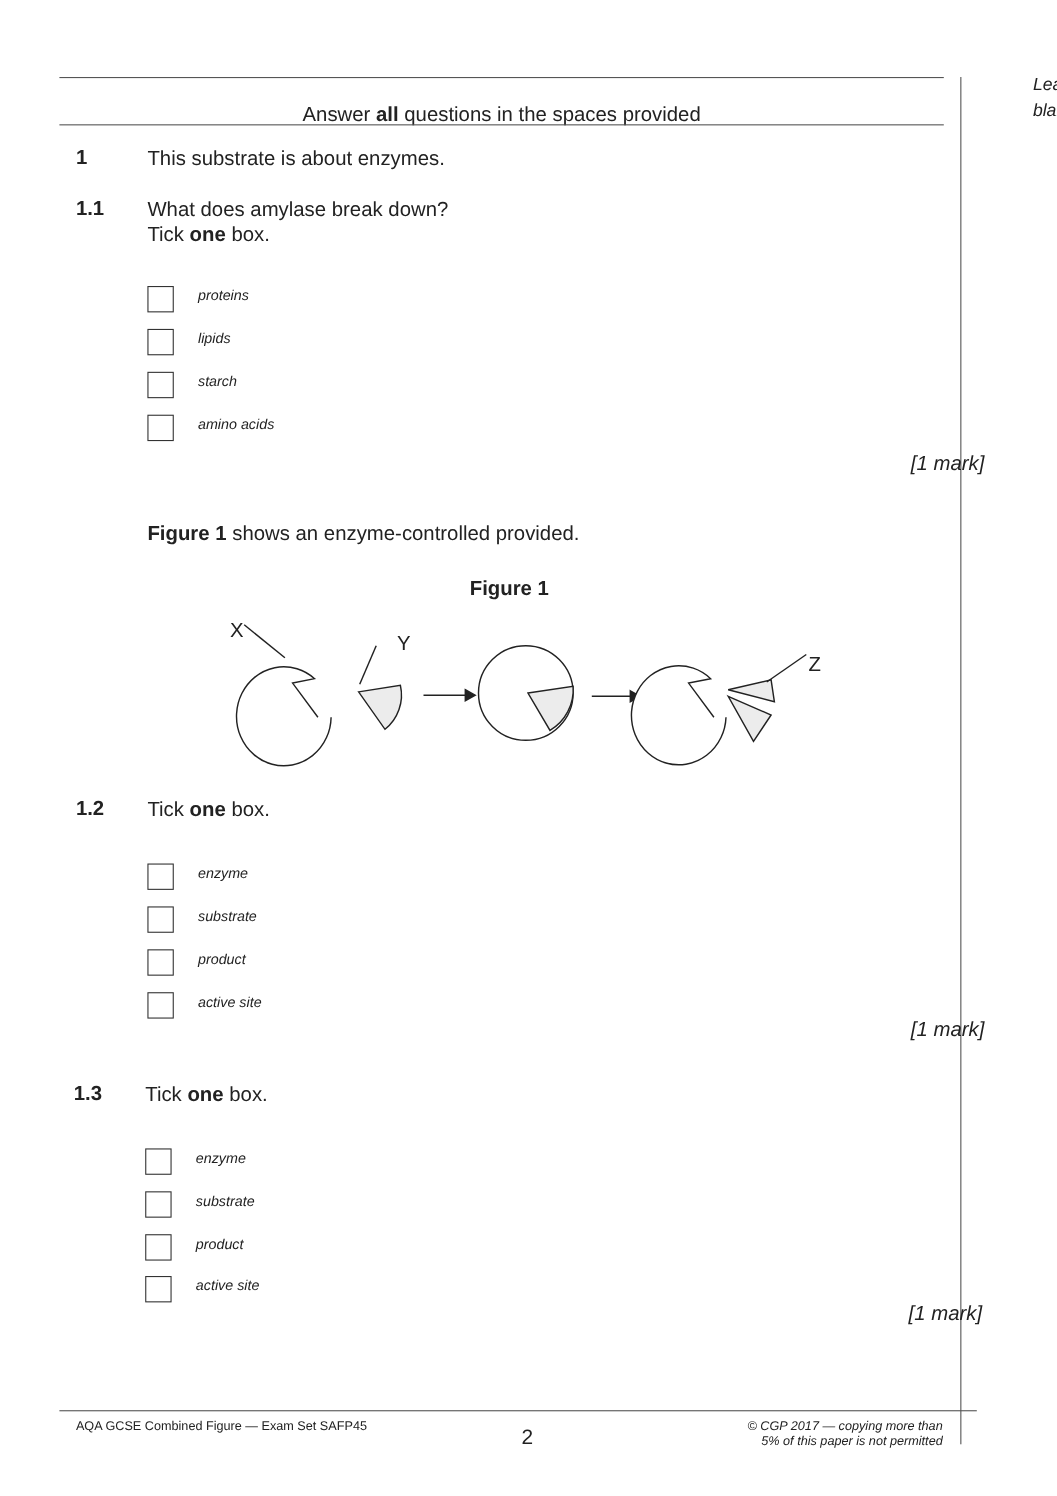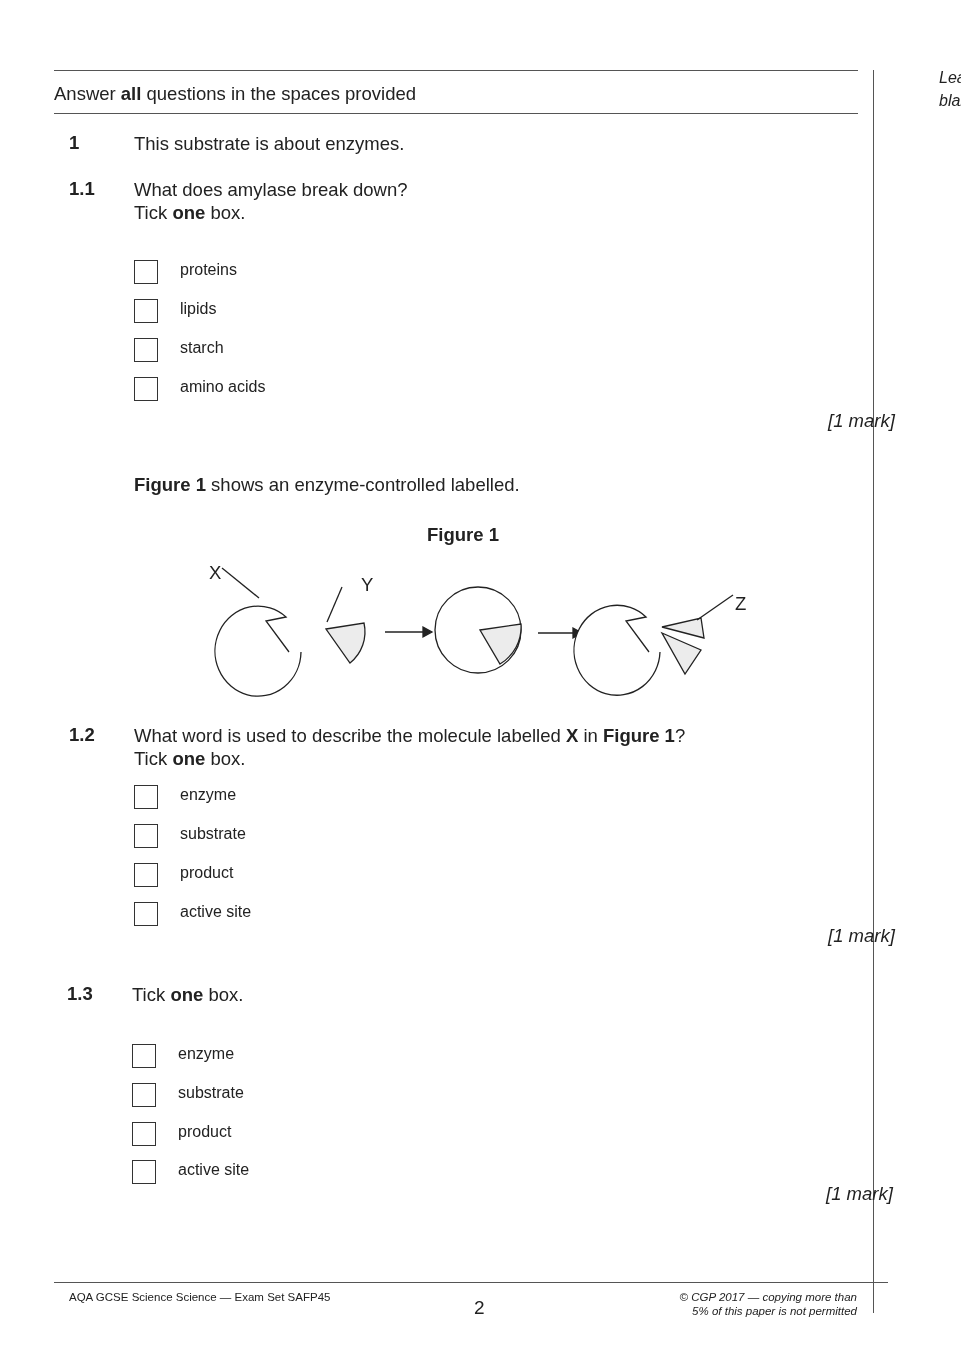--- a/index.html
+++ b/index.html
@@ -3,36 +3,36 @@
 <meta charset="utf-8">
 <style>
   html,body{margin:0;padding:0;background:#fff;}
   body{width:961px;height:1360px;position:relative;overflow:hidden;font-family:"Liberation Sans",sans-serif;color:#222;}
   .abs{position:absolute;}
   .hline{position:absolute;height:0;border-top:1.5px solid #555;}
   .vline{position:absolute;width:0;border-left:1.5px solid #555;}
   .t18{font-size:18.5px;line-height:23px;}
   .qnum{font-weight:bold;font-size:18.5px;}
   .box{position:absolute;width:24px;height:24px;border:1.5px solid #333;background:#fff;box-sizing:border-box;cursor:pointer;}
-  .optlabel{position:absolute;font-size:16px;}
+  .optlabel{position:absolute;font-size:13px;font-style:italic;}
   .mark{position:absolute;font-style:italic;font-size:18.5px;margin-left:40px;}
   .small{font-size:11.5px;}
   b{font-weight:bold;}
 </style>
 </head>
 <body>
 
 <div class="vline" style="left:873px;top:70px;height:1243px;"></div>
 <div class="abs t18" style="left:895px;top:66px;font-style:italic;font-size:16px;line-height:23px;margin-left:44px;">
   <div>Leave</div>
   <div>blank</div>
 </div>
 
 <div class="hline" style="left:54px;top:70px;width:804px;"></div>
-<div class="abs t18" style="left:54px;top:82px;width:804px;text-align:left;">
+<div class="abs t18" style="left:54px;top:92px;width:804px;text-align:center;">
   <span>Answer </span><b>all</b><span> questions in the spaces provided</span>
 </div>
 <div class="hline" style="left:54px;top:113px;width:804px;"></div>
 
 <div class="abs qnum" style="left:69px;top:132px;">1</div>
 <div class="abs t18" style="left:134px;top:132px;">This substrate is about enzymes.</div>
 
 <div class="abs qnum" style="left:69px;top:178px;">1.1</div>
 <div class="abs t18" style="left:134px;top:178px;">
   <div>What does amylase break down?</div>
@@ -41,21 +41,21 @@
 <div class="box" style="left:134px;top:260px;"></div>
 <div class="optlabel" style="left:180px;top:261px;">proteins</div>
 <div class="box" style="left:134px;top:299px;"></div>
 <div class="optlabel" style="left:180px;top:300px;">lipids</div>
 <div class="box" style="left:134px;top:338px;"></div>
 <div class="optlabel" style="left:180px;top:339px;">starch</div>
 <div class="box" style="left:134px;top:377px;"></div>
 <div class="optlabel" style="left:180px;top:378px;">amino acids</div>
 <div class="mark" style="left:788px;top:410px;">[1 mark]</div>
 
-<div class="abs t18" style="left:134px;top:473px;"><b>Figure 1</b><span> shows an enzyme-controlled labelled.</span></div>
+<div class="abs t18" style="left:134px;top:473px;"><b>Figure 1</b><span> shows an enzyme-controlled provided.</span></div>
 <div class="abs t18" style="left:54px;top:523px;width:818px;text-align:center;font-weight:bold;">Figure 1</div>
 
 <svg class="abs" style="left:180px;top:550px;" width="600" height="150" viewBox="0 0 600 150">
   <g fill="none" stroke="#222" stroke-width="1.3">
 
     <path d="M 121 102 A 43 45 0 1 1 106 67 L 86 71 L 109 102" fill="#fff"></path>
 
     <path d="M 146 79 L 184 73 A 40 40 0 0 1 170 113 Z" fill="#ececec"></path>
 
     <line x1="205" y1="82" x2="243" y2="82"></line>
@@ -76,21 +76,20 @@
     <line x1="162" y1="37" x2="147" y2="72"></line>
     <line x1="553" y1="45" x2="517" y2="70"></line>
   </g>
 </svg>
 <div class="abs t18" style="left:209px;top:561px;">X</div>
 <div class="abs t18" style="left:361px;top:573px;">Y</div>
 <div class="abs t18" style="left:735px;top:592px;">Z</div>
 
 <div class="abs qnum" style="left:69px;top:724px;">1.2</div>
 <div class="abs t18" style="left:134px;top:724px;">
-  <div><span>What word is used to describe the molecule labelled </span><b>X</b><span> in </span><b>Figure 1</b><span>?</span></div>
   <div><span>Tick </span><b>one</b><span> box.</span></div>
 </div>
 <div class="box" style="left:134px;top:785px;"></div>
 <div class="optlabel" style="left:180px;top:786px;">enzyme</div>
 <div class="box" style="left:134px;top:824px;"></div>
 <div class="optlabel" style="left:180px;top:825px;">substrate</div>
 <div class="box" style="left:134px;top:863px;"></div>
 <div class="optlabel" style="left:180px;top:864px;">product</div>
 <div class="box" style="left:134px;top:902px;"></div>
 <div class="optlabel" style="left:180px;top:903px;">active site</div>
@@ -104,18 +103,18 @@
 <div class="optlabel" style="left:178px;top:1045px;">enzyme</div>
 <div class="box" style="left:132px;top:1083px;"></div>
 <div class="optlabel" style="left:178px;top:1084px;">substrate</div>
 <div class="box" style="left:132px;top:1122px;"></div>
 <div class="optlabel" style="left:178px;top:1123px;">product</div>
 <div class="box" style="left:132px;top:1160px;"></div>
 <div class="optlabel" style="left:178px;top:1161px;">active site</div>
 <div class="mark" style="left:786px;top:1183px;">[1 mark]</div>
 
 <div class="hline" style="left:54px;top:1282px;width:834px;"></div>
-<div class="abs small" style="left:69px;top:1291px;">AQA GCSE Science Science — Exam Set SAFP45</div>
+<div class="abs small" style="left:69px;top:1291px;">AQA GCSE Combined Figure — Exam Set SAFP45</div>
 <div class="abs" style="left:474px;top:1297px;font-size:19px;">2</div>
 <div class="abs small" style="right:104px;top:1290px;text-align:right;line-height:14px;font-style:italic;">
   <div>© CGP 2017 — copying more than</div>
   <div>5% of this paper is not permitted</div>
 </div>
 
 </body></html>

